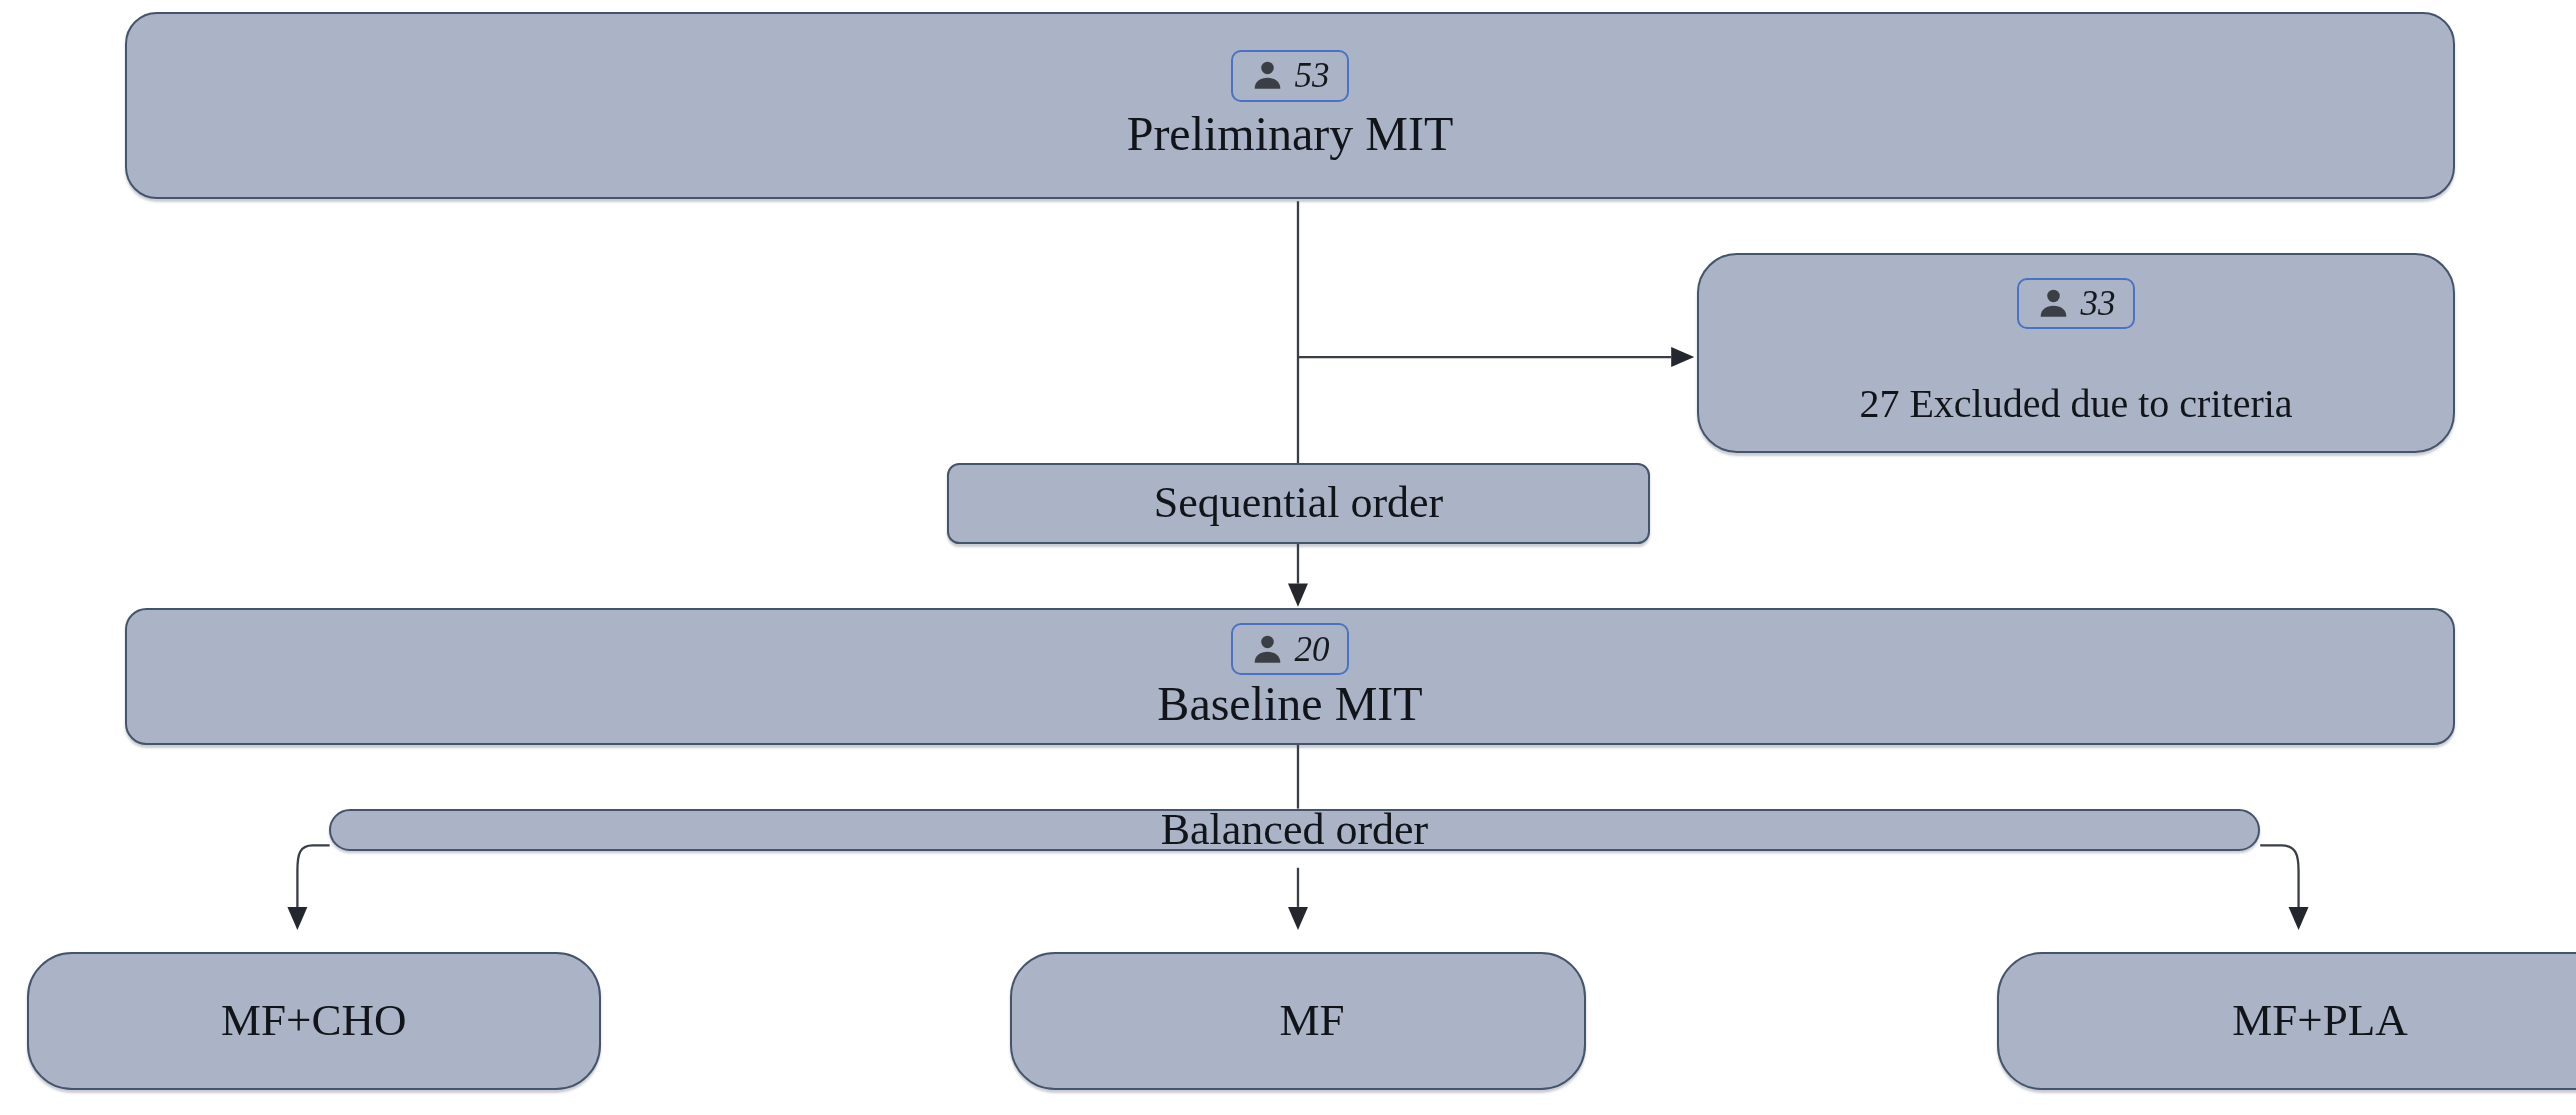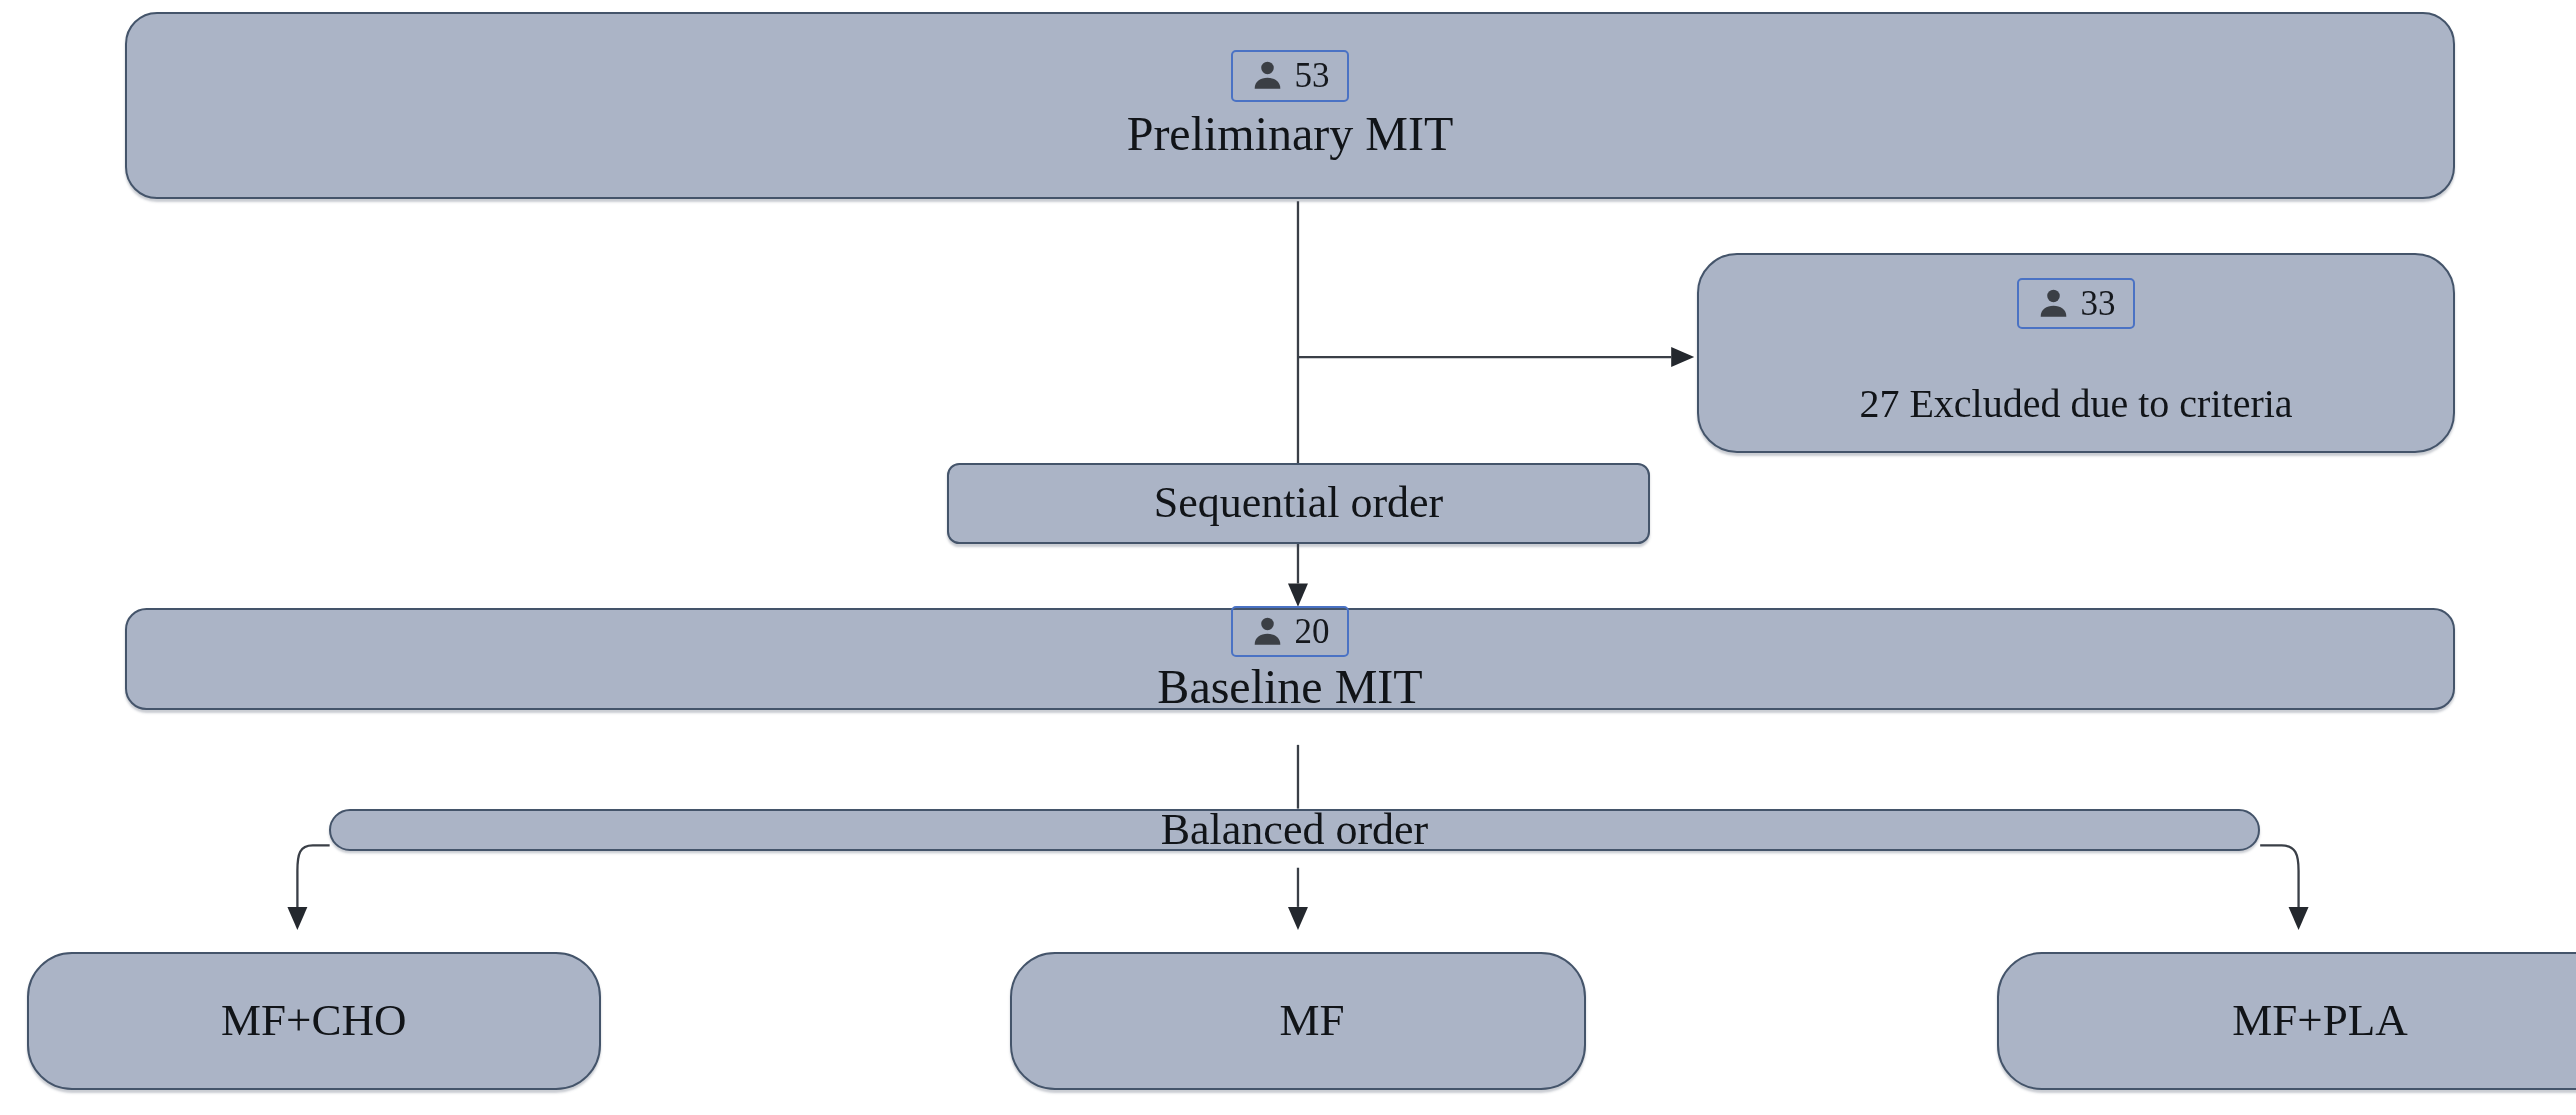--- a/index.html
+++ b/index.html
@@ -24,40 +24,41 @@
     box-shadow: 0 2.3px 2.3px rgba(62, 72, 94, 0.28);
     display: flex;
     flex-direction: column;
     align-items: center;
     justify-content: center;
     text-align: center;
   }
   .box-preliminary { left: 125px; top: 11.5px;  width: 2330px; height: 187px; border-radius: 32px; gap: 7.7px; }
   .box-excluded    { left: 1697px; top: 253px; width: 758px;  height: 200px; border-radius: 40px; gap: 6.1px; text-align: center; }
   .box-sequential  { left: 947px; top: 463px; width: 703px;  height: 81px; border-radius: 12.3px; }
-  .box-baseline    { left: 125px; top: 608px;  width: 2330px; height: 102px; border-radius: 21.5px; gap: 4.6px; }
+  .box-baseline    { left: 125px; top: 608px;  width: 2330px; height: 137px; border-radius: 21.5px; gap: 4.6px; }
   .box-balanced    { left: 329px; top: 809px; width: 1931px; height: 42px;  border-radius: 21px; }
   .box-mfcho       { left: 17.7px;   top: 952px; width: 574px; height: 138px; border-radius: 45px; margin-left: 9px; }
   .box-mf          { left: 1010px; top: 952px; width: 576px; height: 138px; border-radius: 45px; padding-left: 28px; }
   .box-mfpla       { left: 1997px; top: 952px; width: 646px; height: 138px; border-radius: 45px; }
 
   .label-lg  { font-size: 48px; line-height: 1.05; }
   .label-md  { font-size: 44px; line-height: 1.05; }
   .label-leaf{ font-size: 45px; line-height: 1.05; }
   .excl-line { font-size: 40px; line-height: 1.17; margin-top: 46px; }
 
   .badge {
     display: inline-flex;
     align-items: center;
     justify-content: center;
     gap: 9.2px;
     padding: 6.1px 17px;
     border: 2.3px solid #4a72c4;
-    border-radius: 5px;
+    border-radius: 10px;
     background: transparent;
+    font-style: italic;
   }
   .badge svg { width: 35px; height: 35px; fill: #3b3f45; }
   .badge .count { font-size: 35px; line-height: 1; color: #15181d; }
 </style>
 </head>
 <body>
 
 <div class="canvas">
 
   <svg class="wires" width="2576" height="1115" viewBox="0 0 3354 1452">

